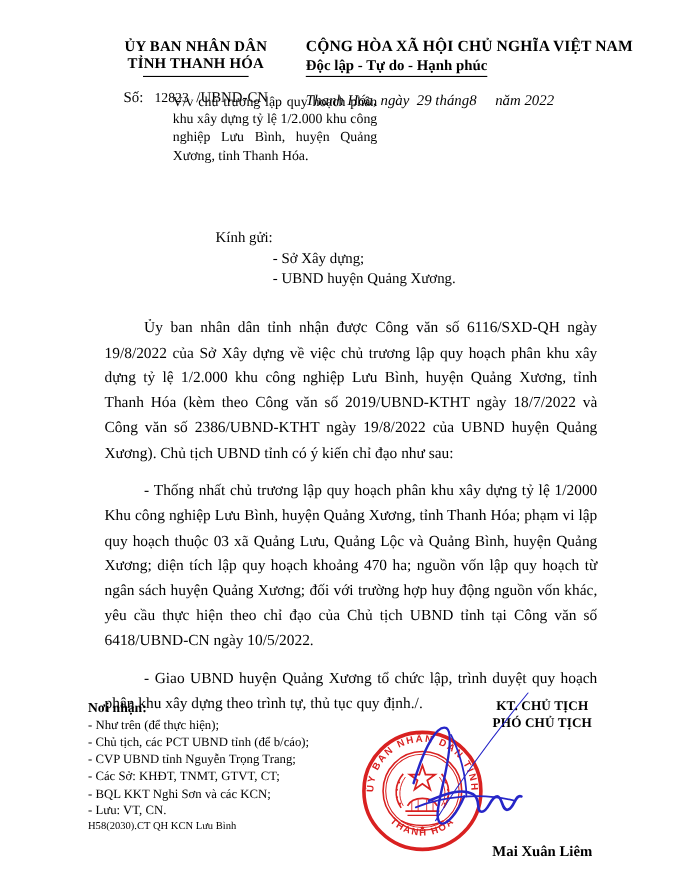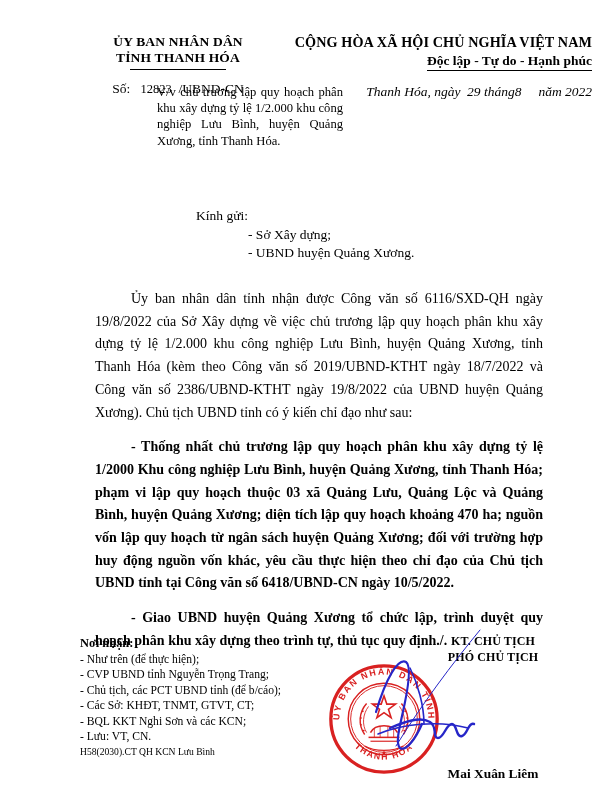--- a/index.html
+++ b/index.html
@@ -30,24 +30,24 @@
   }
   .hdr-left {
     position: absolute;
     left: 72px;
     top: 0;
     width: 212px;
     text-align: center;
   }
   .hdr-right {
     position: absolute;
-    left: 262px;
+    left: 278px;
     top: 0;
     width: 330px;
-    text-align: right;
+    text-align: left;
   }
   .org-name {
     font-weight: bold;
     font-size: 13.5px;
     line-height: 16px;
     letter-spacing: 0.2px;
   }
   .nation-name {
     font-weight: bold;
     font-size: 14.2px;
@@ -118,21 +118,20 @@
   }
   .para {
     text-align: justify;
     text-align-last: left;
     margin: 0 0 8px 0;
     text-indent: 36px;
     hyphens: none;
   }
   .para.gap {
     margin-top: 12px;
-    font-weight: bold;
   }
 
   
   .noi-nhan {
     position: absolute;
     left: 80px;
     top: 636px;
     width: 250px;
   }
   .nn-title {
@@ -226,22 +225,22 @@
 
   <div class="body-wrap">
     <p class="para">Ủy ban nhân dân tỉnh nhận được Công văn số 6116/SXD-QH ngày 19/8/2022 của Sở Xây dựng về việc chủ trương lập quy hoạch phân khu xây dựng tỷ lệ 1/2.000 khu công nghiệp Lưu Bình, huyện Quảng Xương, tỉnh Thanh Hóa (kèm theo Công văn số 2019/UBND-KTHT ngày 18/7/2022 và Công văn số 2386/UBND-KTHT ngày 19/8/2022 của UBND huyện Quảng Xương). Chủ tịch UBND tỉnh có ý kiến chỉ đạo như sau:</p>
     <p class="para gap">- Thống nhất chủ trương lập quy hoạch phân khu xây dựng tỷ lệ 1/2000 Khu công nghiệp Lưu Bình, huyện Quảng Xương, tỉnh Thanh Hóa; phạm vi lập quy hoạch thuộc 03 xã Quảng Lưu, Quảng Lộc và Quảng Bình, huyện Quảng Xương; diện tích lập quy hoạch khoảng 470 ha; nguồn vốn lập quy hoạch từ ngân sách huyện Quảng Xương; đối với trường hợp huy động nguồn vốn khác, yêu cầu thực hiện theo chỉ đạo của Chủ tịch UBND tỉnh tại Công văn số 6418/UBND-CN ngày 10/5/2022.</p>
     <p class="para gap">- Giao UBND huyện Quảng Xương tổ chức lập, trình duyệt quy hoạch phân khu xây dựng theo trình tự, thủ tục quy định./.</p>
   </div>
 
   <div class="noi-nhan">
     <div class="nn-title">Nơi nhận:</div>
     <div class="nn-item">- Như trên (để thực hiện);</div>
+    <div class="nn-item">- Chủ tịch, các PCT UBND tỉnh (để b/cáo);</div>
     <div class="nn-item">- CVP UBND tỉnh Nguyễn Trọng Trang;</div>
-    <div class="nn-item">- Chủ tịch, các PCT UBND tỉnh (để b/cáo);</div>
     <div class="nn-item">- Các Sở: KHĐT, TNMT, GTVT, CT;</div>
     <div class="nn-item">- BQL KKT Nghi Sơn và các KCN;</div>
     <div class="nn-item">- Lưu: VT, CN.</div>
     <div class="nn-code">H58(2030).CT QH KCN Lưu Bình</div>
   </div>
 
   <div class="sign-block">
     <div class="sign-title">KT. CHỦ TỊCH</div>
     <div class="sign-title">PHÓ CHỦ TỊCH</div>
   </div>

